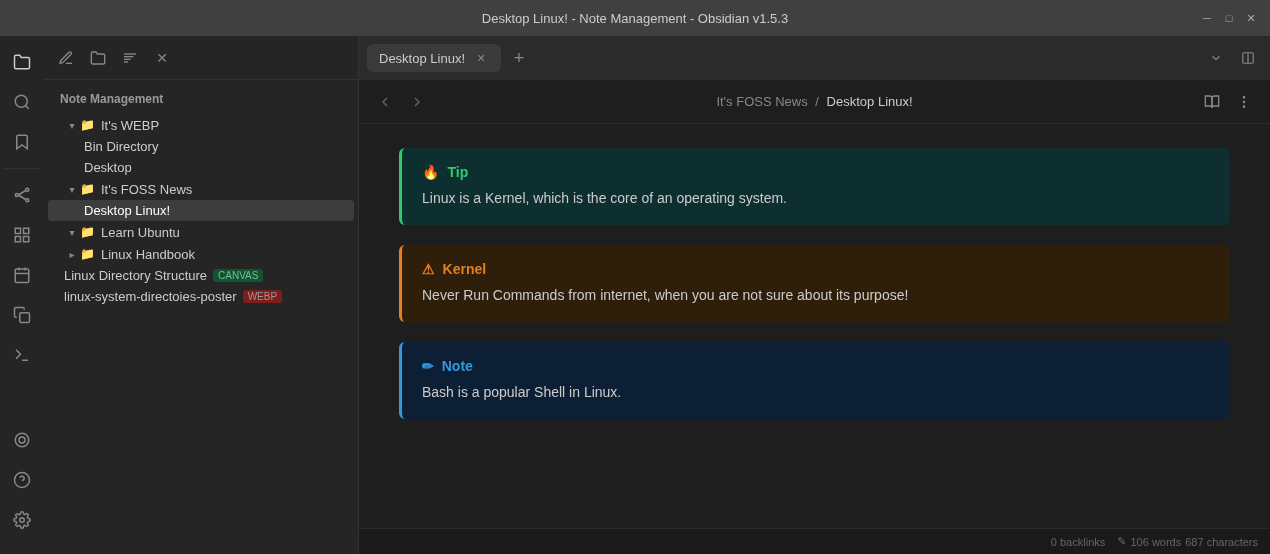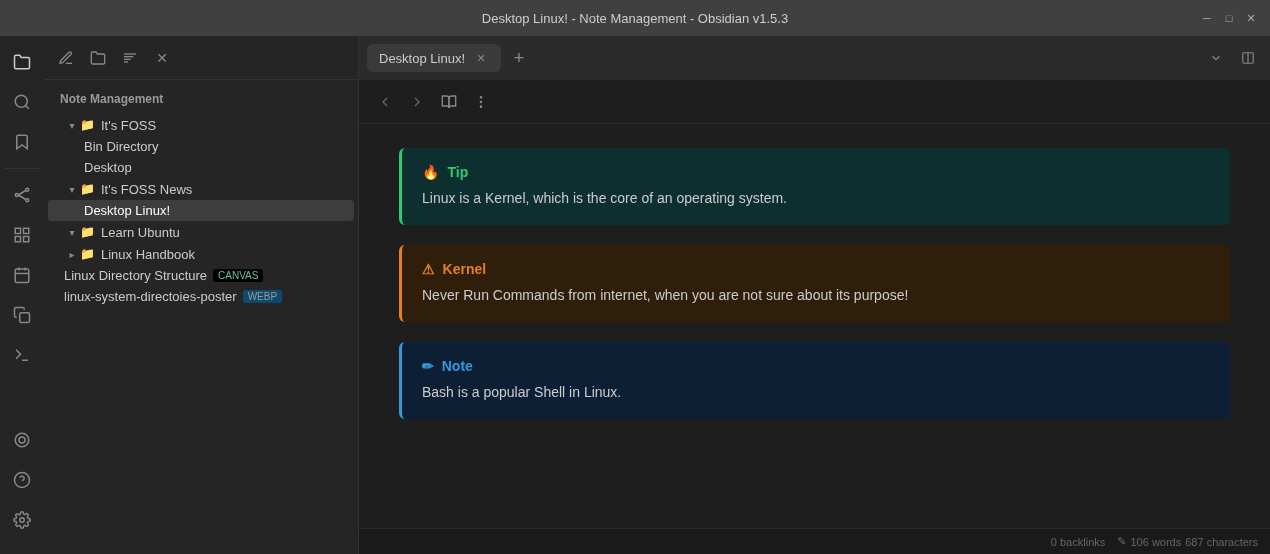--- a/index.html
+++ b/index.html
@@ -167,22 +167,22 @@
     }
     .tree-item.indented { padding-left: 36px; }
 
     .badge {
       font-size: 10px;
       padding: 1px 5px;
       border-radius: 3px;
       margin-left: 6px;
       font-weight: 500;
     }
-    .badge-canvas { background: #000000; color: #6dbfa0; }
-    .badge-webp { background: #0c4a6e; color: #999; }
+    .badge-canvas { background: #14532d; color: #6dbfa0; }
+    .badge-webp { background: #7f1d1d; color: #999; }
     .tab {
       display: flex;
       align-items: center;
       gap: 8px;
       padding: 6px 12px;
       border-radius: 6px;
       cursor: pointer;
       background: #3a3a3a;
       color: #ccc;
       font-size: 13px;
@@ -453,21 +453,21 @@
       </button>
       <button class="header-btn" title="Collapse all">✕</button>
     </div>
 
     <div class="file-tree">
       <div class="tree-vault-label">Note Management</div>
 
       <div class="tree-item">
         <span class="arrow">▾</span>
         <span style="color:#7ec8e3; margin-right:6px; font-size:12px;">📁</span>
-        <span>It's FOSS</span>
+        <span>It's WEBP</span>
       </div>
       <div class="tree-item indented">
         <span>Bin Directory</span>
       </div>
       <div class="tree-item indented">
         <span>Desktop</span>
       </div>
 
       <div class="tree-item">
         <span class="arrow">▾</span>
@@ -534,20 +534,25 @@
         <div class="nav-btn">
           <svg width="16" height="16" viewBox="0 0 24 24" fill="none" stroke="currentColor" stroke-width="2">
             <polyline points="15 18 9 12 15 6"></polyline>
           </svg>
         </div>
         <div class="nav-btn">
           <svg width="16" height="16" viewBox="0 0 24 24" fill="none" stroke="currentColor" stroke-width="2">
             <polyline points="9 18 15 12 9 6"></polyline>
           </svg>
         </div>
+        <div class="breadcrumb">
+          <span class="folder">It's FOSS News</span>
+          <span class="sep"> / </span>
+          <span class="current">Desktop Linux!</span>
+        </div>
         <div class="editor-right-btns">
           <div class="header-btn">
             <svg width="16" height="16" viewBox="0 0 24 24" fill="none" stroke="currentColor" stroke-width="2">
               <path d="M2 3h6a4 4 0 0 1 4 4v14a3 3 0 0 0-3-3H2z"></path>
                 <path d="M22 3h-6a4 4 0 0 0-4 4v14a3 3 0 0 1 3-3h7z"></path>
             </svg>
           </div>
           <div class="header-btn">
             <svg width="16" height="16" viewBox="0 0 24 24" fill="none" stroke="currentColor" stroke-width="2">
               <circle cx="12" cy="5" r="1" fill="currentColor"></circle>

